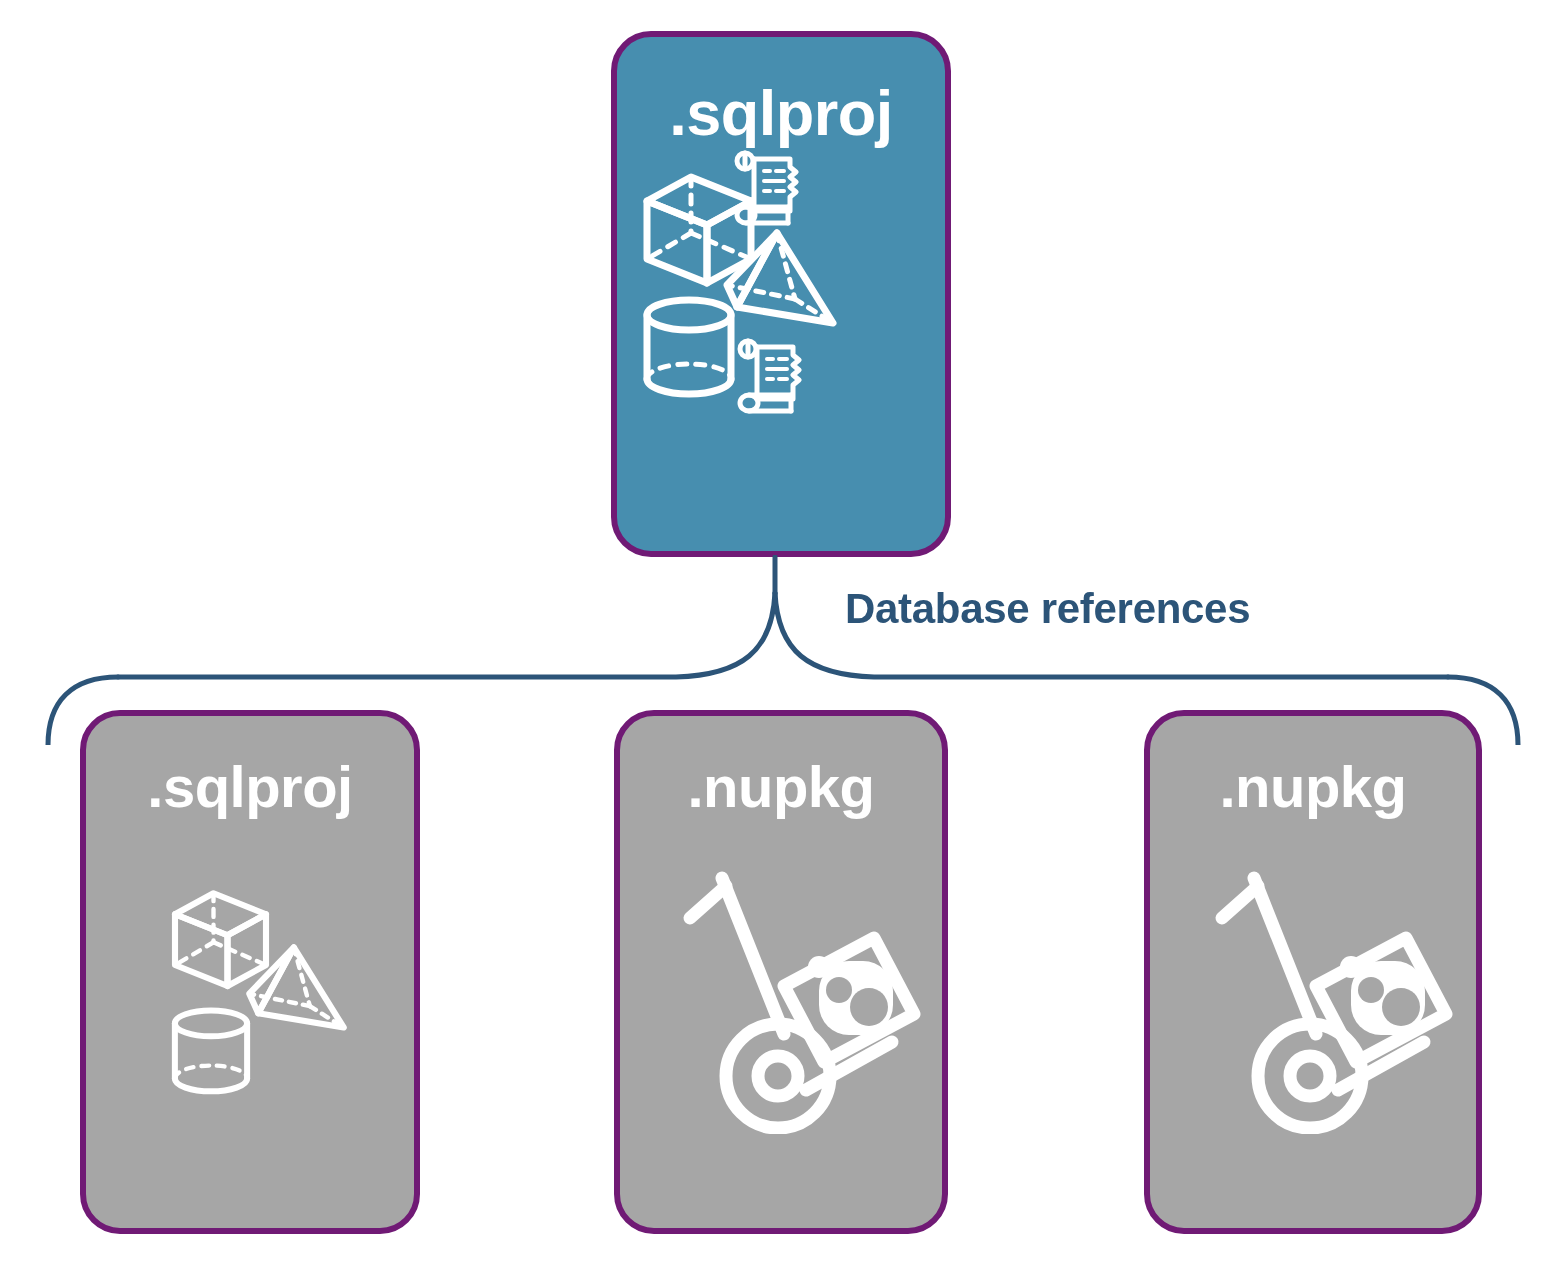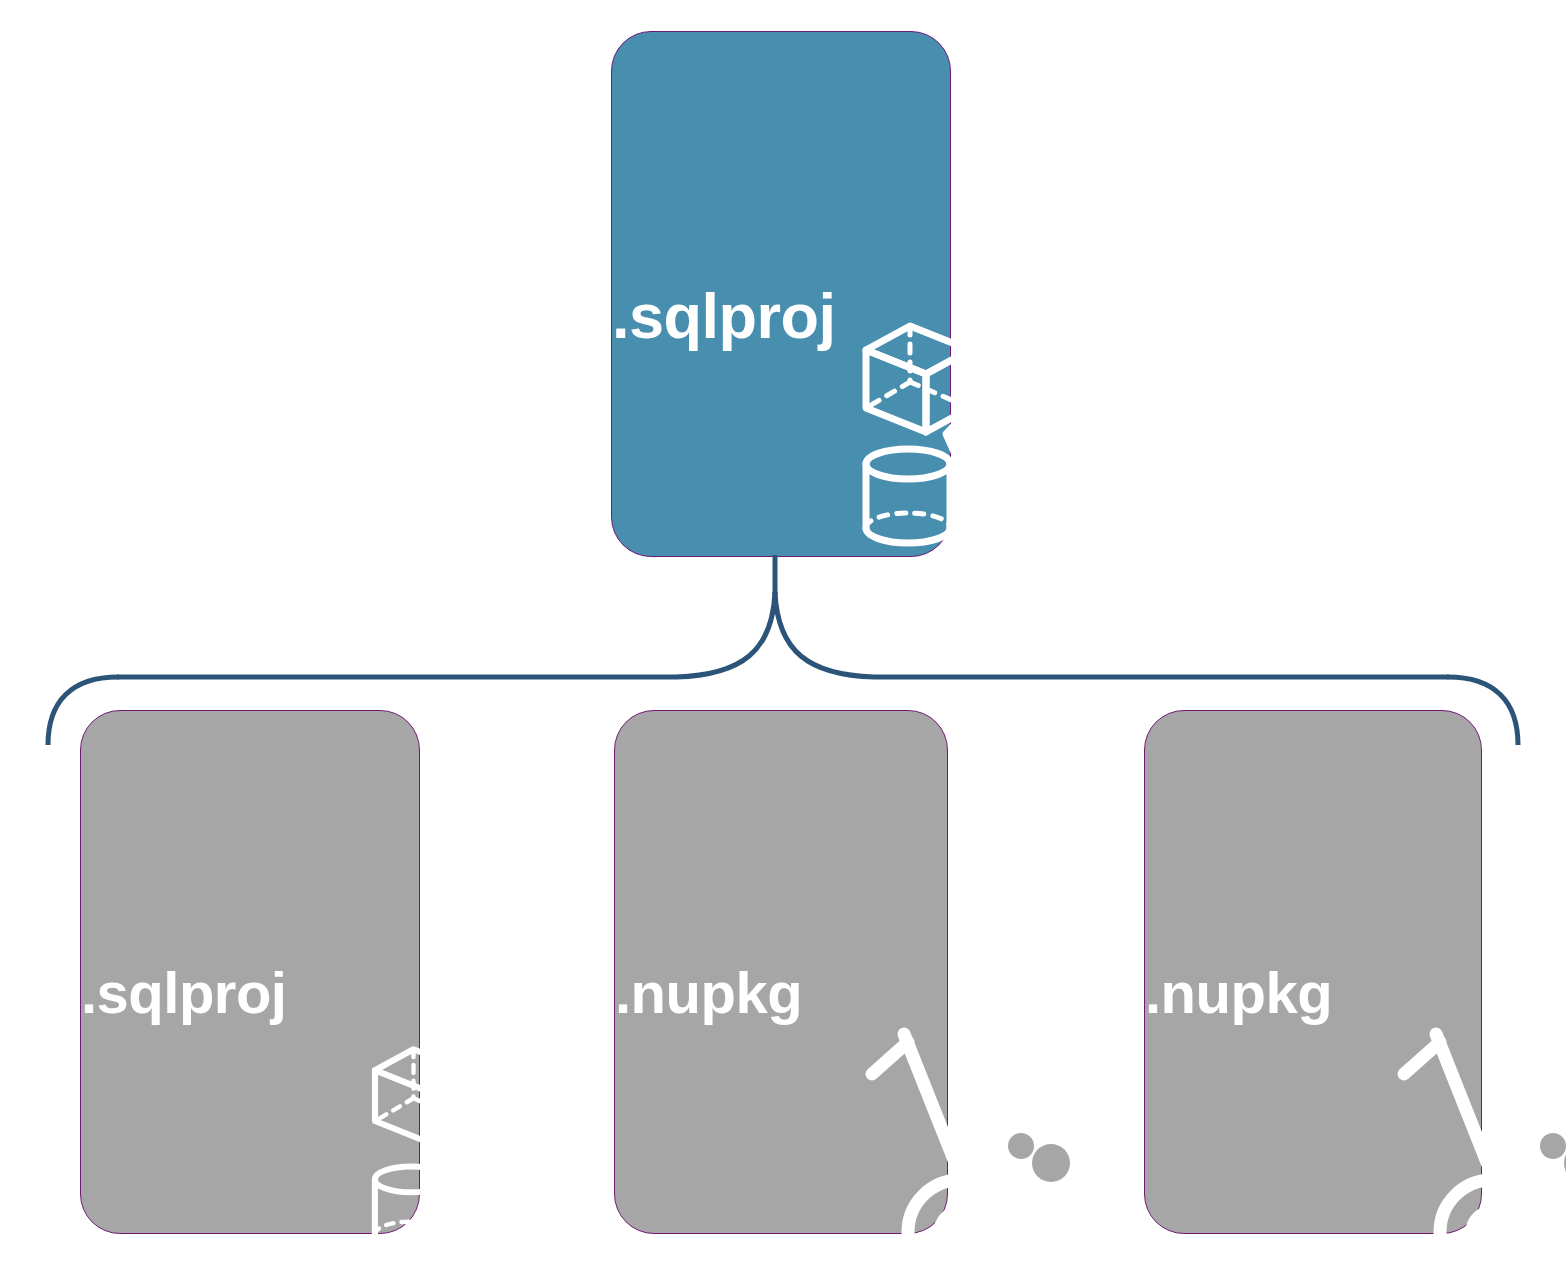--- a/index.html
+++ b/index.html
@@ -15,24 +15,24 @@
     width: 1566px;
     height: 1274px;
     background: #ffffff;
     overflow: hidden;
   }
 
   
   .card {
     position: absolute;
     box-sizing: border-box;
-    border: 1px solid #701a75;
+    border: 6px solid #701a75;
     border-radius: 40px;
     display: flex;
-    flex-direction: row;
+    flex-direction: column;
     align-items: center;
   }
   .card.blue  { background: #478EAF; }
   .card.gray  { background: #A6A6A6; }
 
   .card-title {
     color: #ffffff;
     font-weight: bold;
     letter-spacing: -0.5px;
     line-height: 1;
@@ -180,20 +180,21 @@
       <path d="M775 38 C 772 96, 742 120, 676 122 L 118 122"></path>
 
       <path d="M775 38 C 778 96, 808 120, 874 122 L 1448 122"></path>
 
       <path d="M118 122 C 72 122, 48 146, 48 190"></path>
 
       <path d="M1448 122 C 1494 122, 1518 146, 1518 190"></path>
     </g>
   </svg>
 
+  <div id="bracket-label">Database references</div>
 
   <div class="card gray" id="card-bl">
     <div class="card-title">.sqlproj</div>
     <div class="card-art">
 
       <svg style="left:82px; top:72px;" width="105" height="105" viewBox="0 0 120 120">
         <g fill="none" stroke="#ffffff" stroke-width="7" stroke-linejoin="round" stroke-linecap="round">
           <path d="M8 30 L52 6 L112 30 L68 54 Z"></path>
           <path d="M8 30 L8 88 L68 112 L68 54 Z"></path>
           <path d="M68 54 L112 30 L112 88 L68 112 Z"></path>

